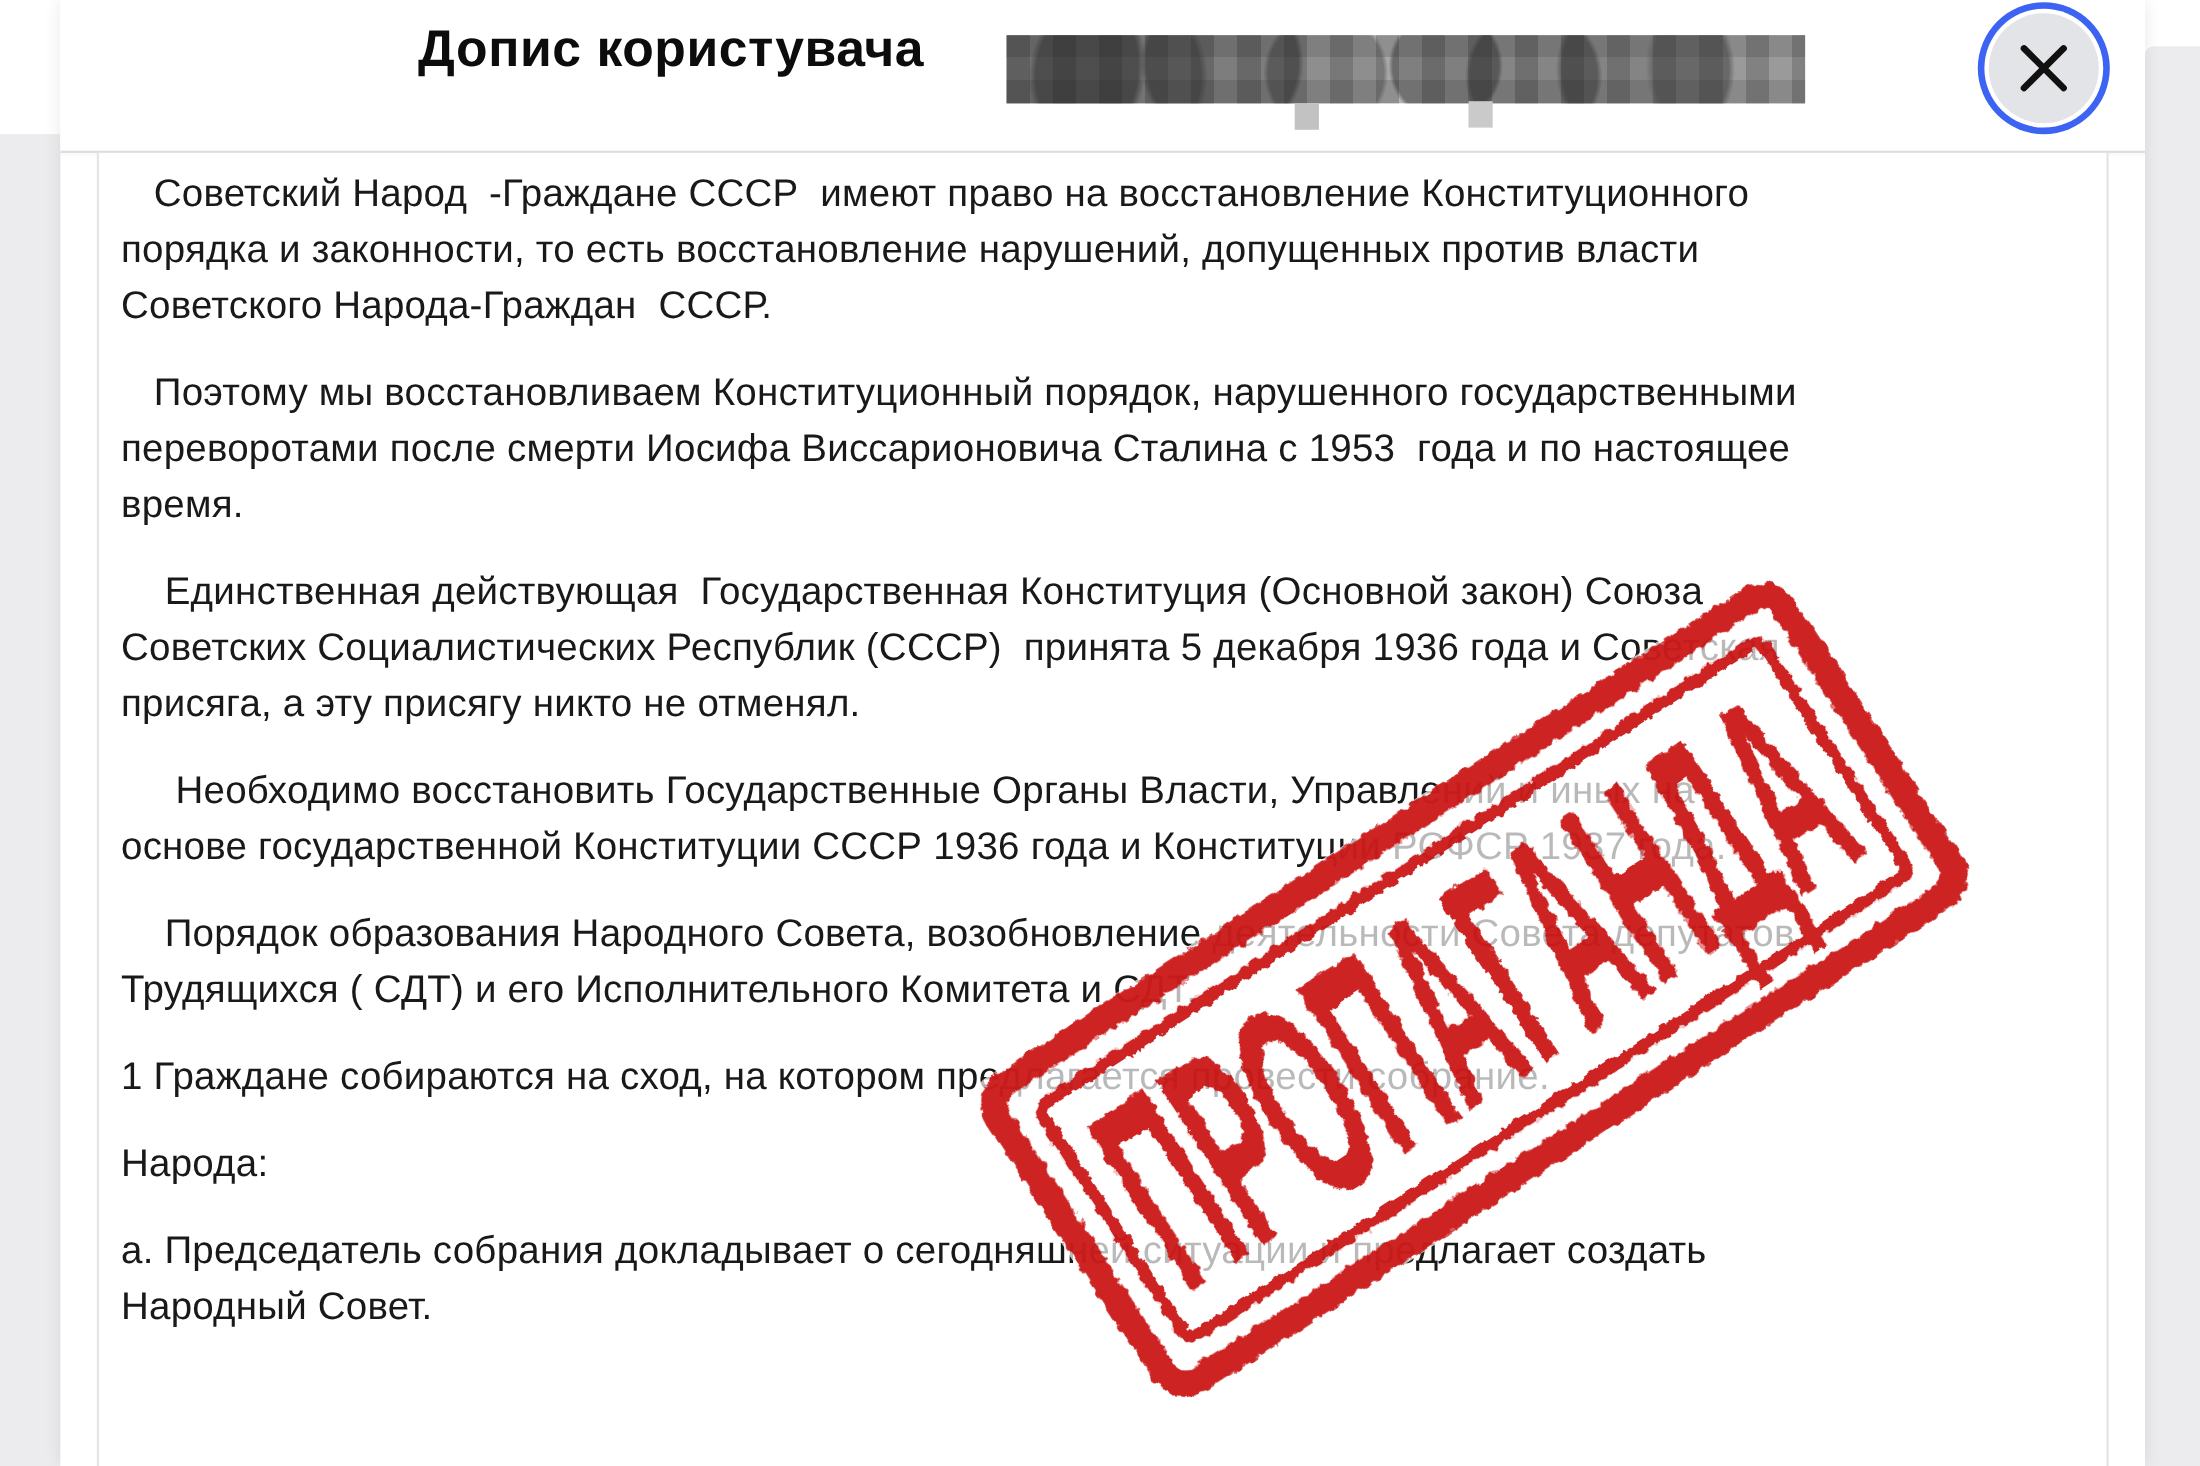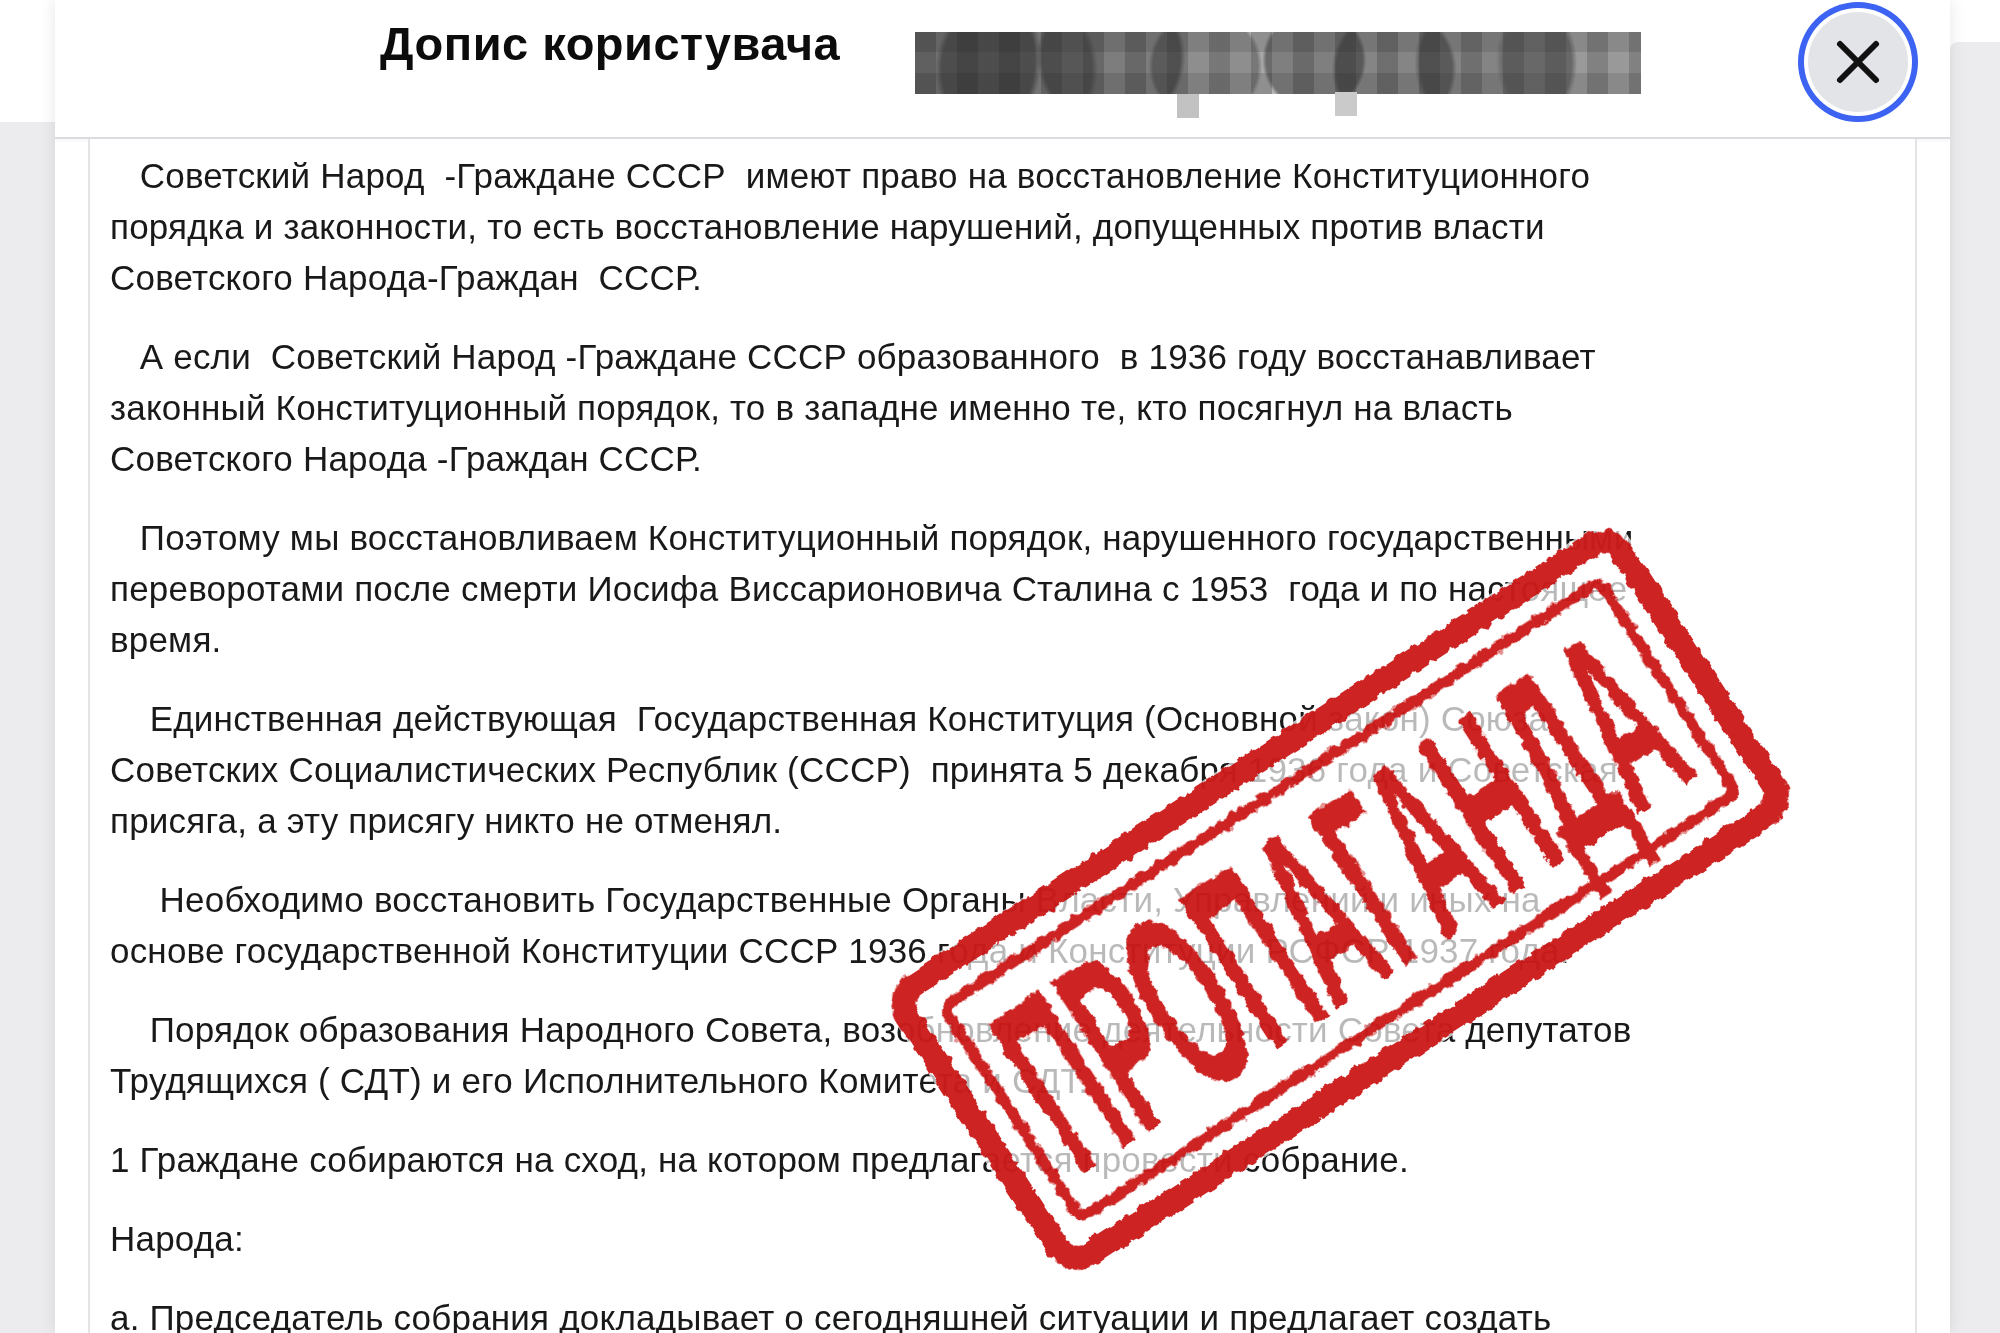--- a/index.html
+++ b/index.html
@@ -74,23 +74,20 @@
       </button>
     </div>
 
     <div class="header-divider"></div>
 
     <div class="content-panel">
       <div class="post-text">
         <p>   Советский Народ  -Граждане СССР  имеют право на восстановление Конституционного
 порядка и законности, то есть восстановление нарушений, допущенных против власти
 Советского Народа-Граждан  СССР.</p>
-        <p>   А если  Советский Народ -Граждане СССР образованного  в 1936 году восстанавливает
-законный Конституционный порядок, то в западне именно те, кто посягнул на власть
-Советского Народа -Граждан СССР.</p>
         <p>   Поэтому мы восстановливаем Конституционный порядок, нарушенного государственными
 переворотами после смерти Иосифа Виссарионовича Сталина с 1953  года и по настоящее
 время.</p>
         <p>    Единственная действующая  Государственная Конституция (Основной закон) Союза
 Советских Социалистических Республик (СССР)  принята 5 декабря 1936 года и Советская
 присяга, а эту присягу никто не отменял.</p>
         <p>     Необходимо восстановить Государственные Органы Власти, Управлений и иных на
 основе государственной Конституции СССР 1936 года и Конституции РСФСР 1937 года.</p>
         <p>    Порядок образования Народного Совета, возобновление деятельности Совета депутатов
 Трудящихся ( СДТ) и его Исполнительного Комитета и СДТ.</p>

